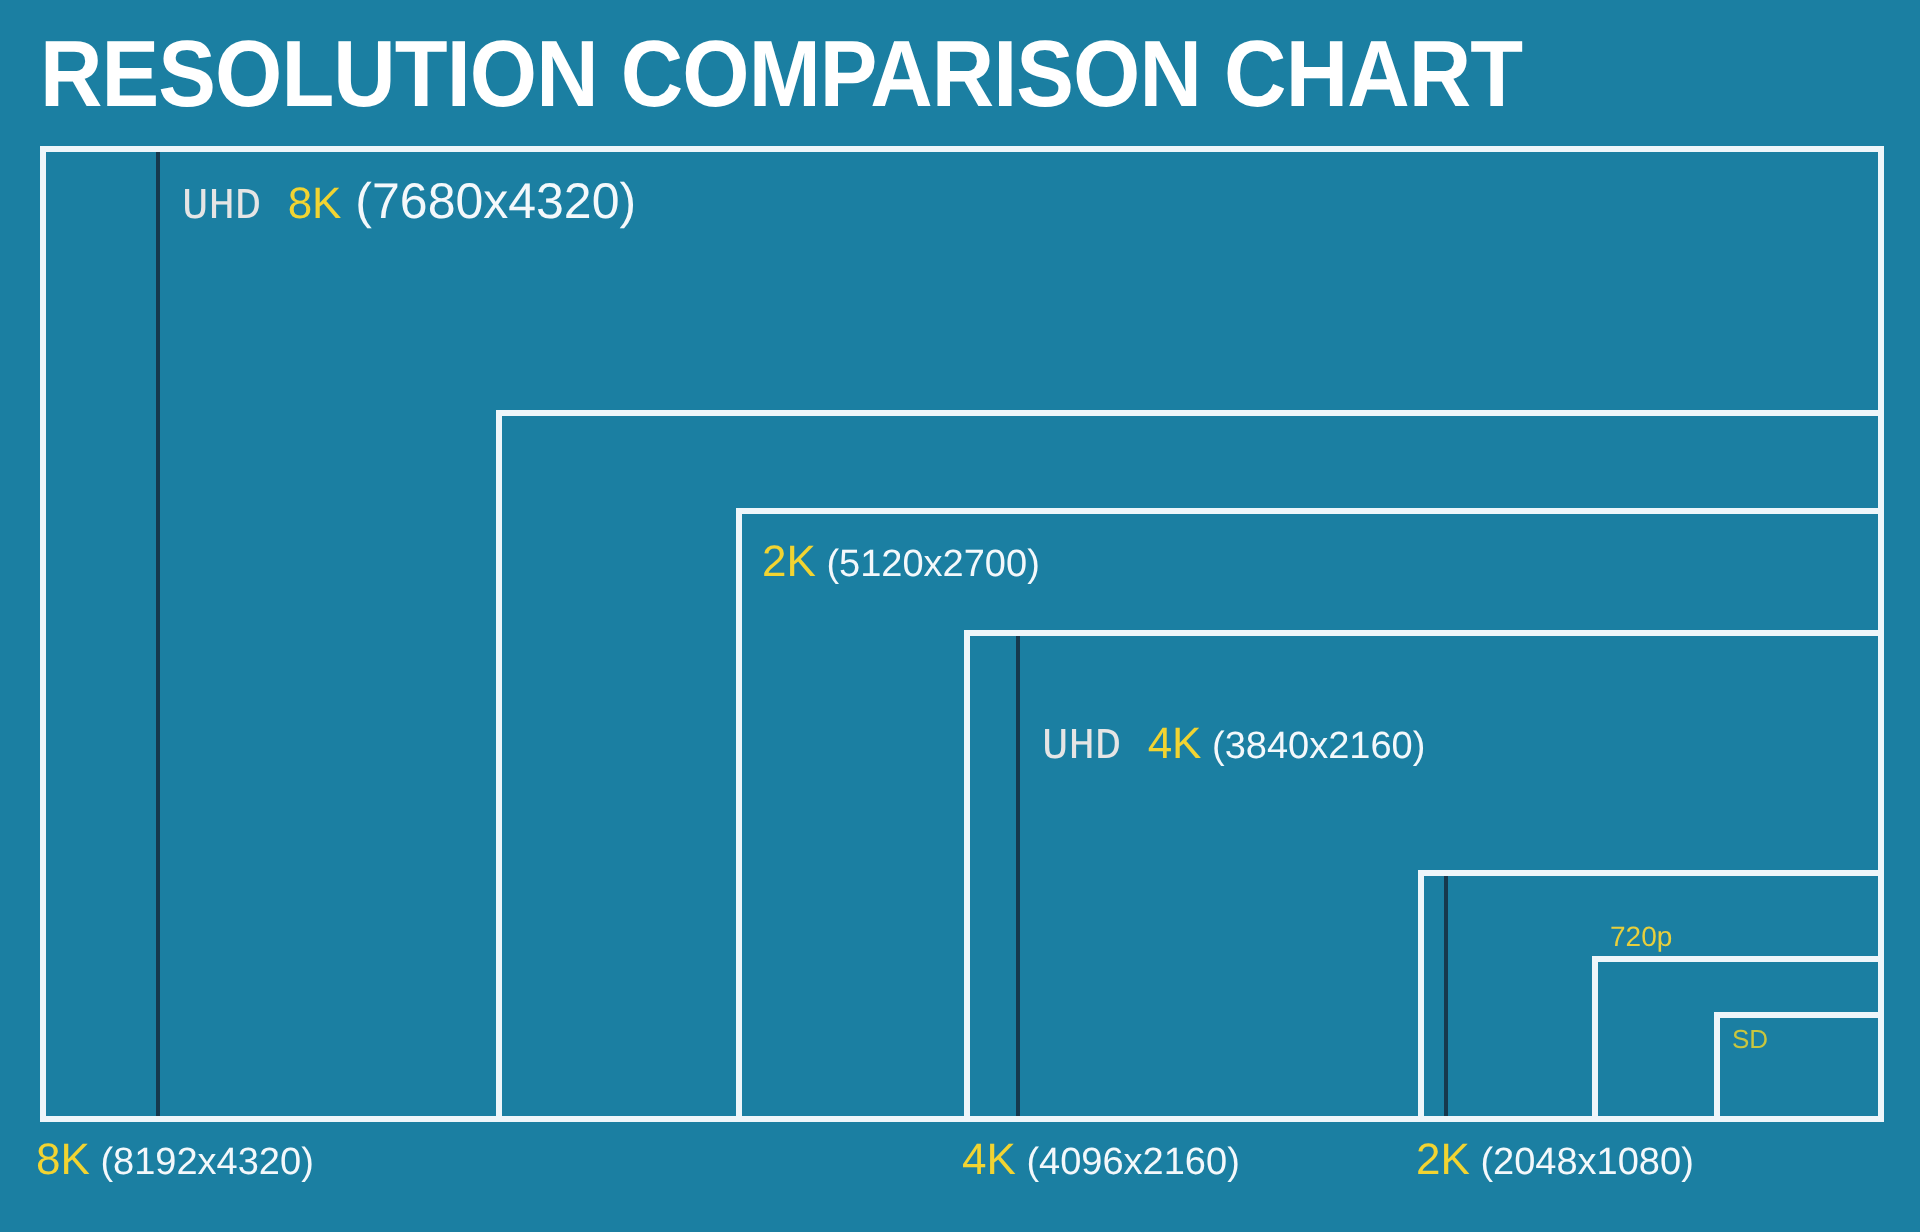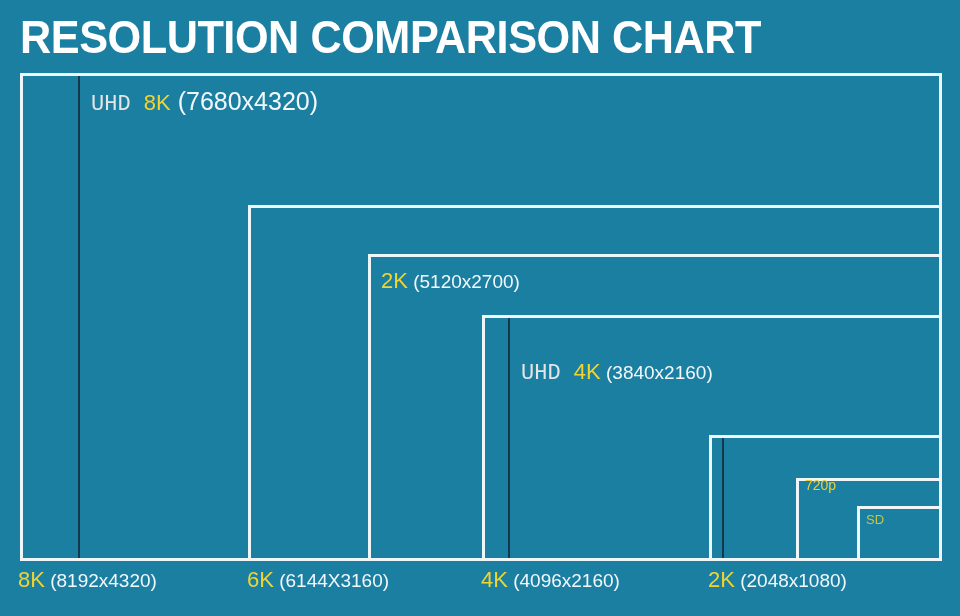--- a/index.html
+++ b/index.html
@@ -142,21 +142,21 @@
 
   #label-1080p {
     left: 730px;
     top: 448px;
     font-size: 21px;
   }
   #label-1080p .lab-dim { font-size: 13px; }
 
   #label-720p {
     left: 805px;
-    top: 478px;
+    top: 461px;
     font-size: 14px;
   }
   #label-720p .lab-key { color: #e8cf3c; }
 
   #label-sd {
     left: 866px;
     top: 513px;
     font-size: 13px;
   }
   #label-sd .lab-key { color: #c9c63e; margin-top: 24px; }
@@ -215,23 +215,20 @@
   </div>
 
   <div class="boxlabel" id="label-sd">
     <span class="lab-key">SD</span>
   </div>
 
   <div class="axislabel" id="axis-8k">
     <span class="lab-key">8K</span><span class="lab-dim"> (8192x4320)</span>
   </div>
 
-  <div class="axislabel" id="axis-6k">
-    <span class="lab-key">6K</span><span class="lab-dim"> (6144X3160)</span>
-  </div>
 
   <div class="axislabel" id="axis-4k">
     <span class="lab-key">4K</span><span class="lab-dim"> (4096x2160)</span>
   </div>
 
   <div class="axislabel" id="axis-2k">
     <span class="lab-key">2K</span><span class="lab-dim"> (2048x1080)</span>
   </div>
 
 </div>

